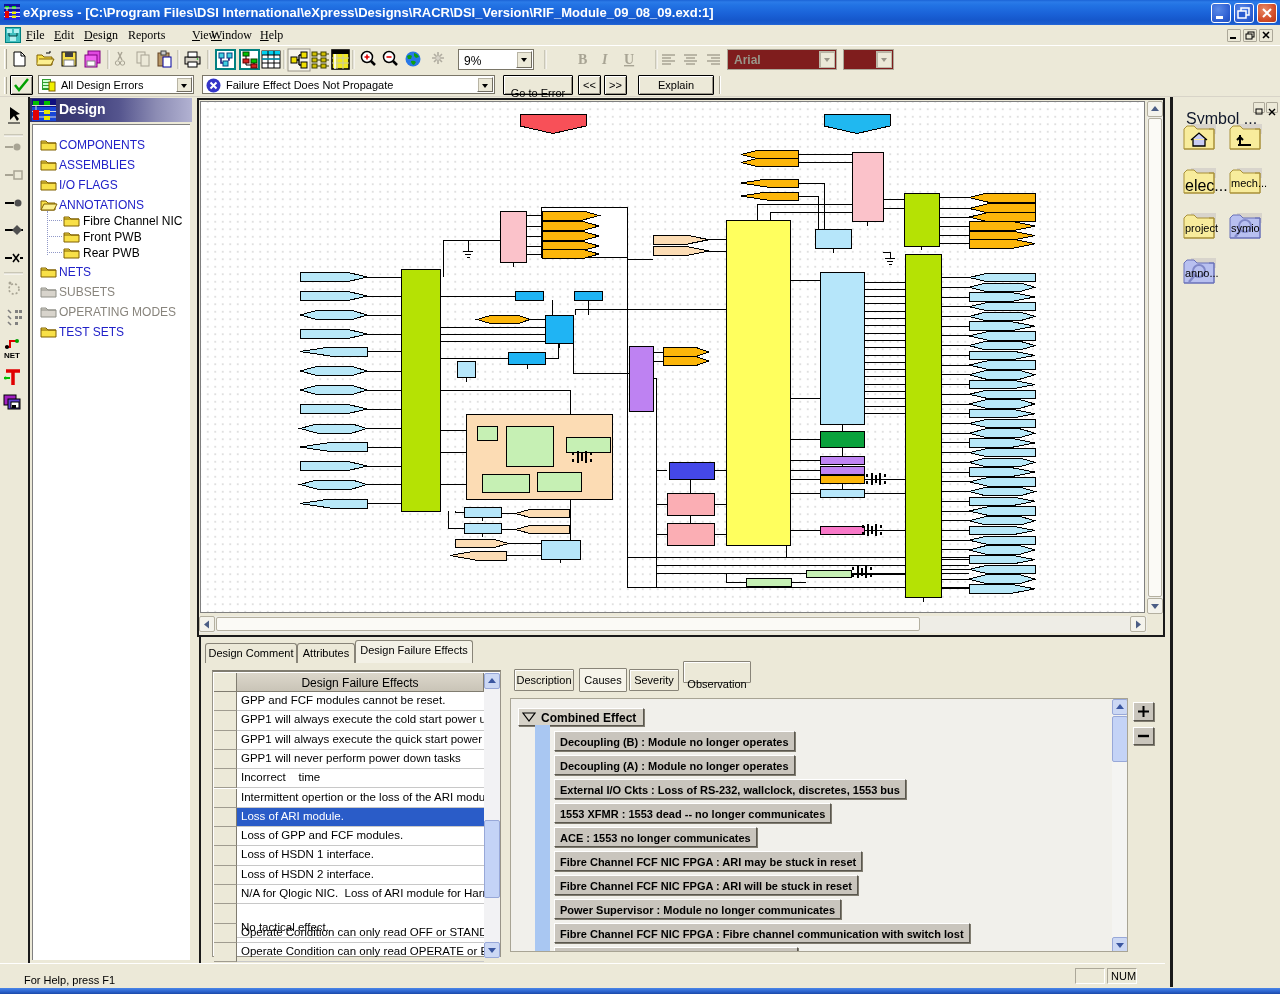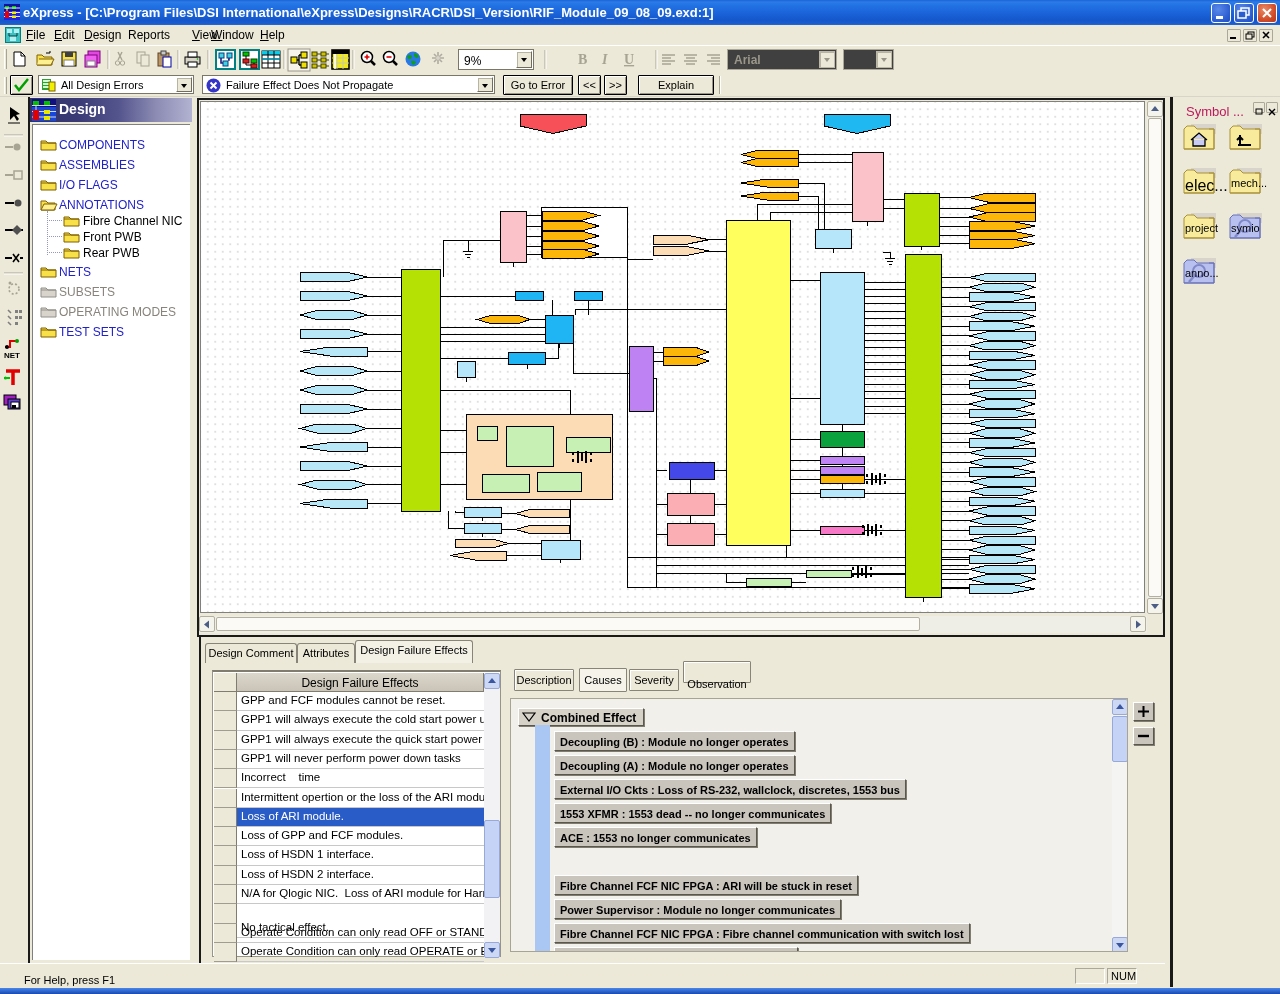--- a/index.html
+++ b/index.html
@@ -13,34 +13,34 @@
   color:#fff; font-weight:bold; font-size:13px; }
 #titlebar .ttext { position:absolute; left:23px; top:5px; white-space:nowrap; letter-spacing:0px; }
 .winbtn { position:absolute; top:3px; width:20px; height:20px; border-radius:3px; border:1px solid #fff; }
 #btnmin { left:1211px; background:radial-gradient(circle at 35% 30%, #5a8ae8, #2b5cd0 70%, #2150b8); }
 #btnmax { left:1234px; background:radial-gradient(circle at 35% 30%, #5a8ae8, #2b5cd0 70%, #2150b8); }
 #btncls { left:1257px; background:radial-gradient(circle at 35% 30%, #e88a66, #d34e2a 60%, #b83818); }
 .winbtn svg { position:absolute; left:0; top:0; }
 
 
 #menubar { left:0; top:25px; width:1280px; height:21px; background:#ece9d8; font-size:12px; border-bottom:1px solid #fff; }
-#menubar .mi { position:absolute; top:3px; }
+#menubar .mi { position:absolute; top:3px;font-family:Liberation Serif, serif; }
 .u { text-decoration:underline; }
 .mdibtn { position:absolute; top:4px; width:14px; height:13px; background:#ece9d8; border:1px solid #aca899; border-radius:1px; }
 
 
 #toolbar1 { left:0; top:46px; width:1280px; height:28px; background:#ece9d8; }
 #toolbar2 { left:0; top:74px; width:1280px; height:23px; background:#ece9d8; border-bottom:1px solid #d8d4c8; }
 .grip { position:absolute; top:3px; width:3px; height:20px; border-left:1px solid #fff; border-right:1px solid #a8a494; }
 .tsep { position:absolute; top:4px; width:2px; height:19px; border-left:1px solid #a8a494; border-right:1px solid #fff; }
 .combo { position:absolute; background:#fff; border:1px solid #7a7668; font-size:11px; }
 .combo .arrowbtn { position:absolute; right:1px; top:1px; bottom:1px; width:16px;
   background:#ece9d8; border:1px solid #fff; border-right-color:#706c60; border-bottom-color:#706c60; box-shadow:1px 1px 0 #b8b4a4 inset; }
 .combo .arrowbtn:after { content:""; position:absolute; left:4px; top:6px; border:3.5px solid transparent; border-top:4.5px solid #000; }
-.gcombo { background:#404040; border:1px solid #aca899; color:#9a9689; }
+.gcombo { background:#7f1d1d; border:1px solid #aca899; color:#9a9689; }
 .gcombo .arrowbtn { background:#ece9d8; border:1px solid #bcb8a8; }
 .gcombo .arrowbtn:after { border-top-color:#9a9689; }
 .btn { position:absolute; background:#ece9d8; border:1px solid #000; border-radius:1px; font-size:11px; text-align:center;
   box-shadow:inset 1px 1px 0 #fff, inset -1px -1px 0 #9a9689; }
 
 
 #leftbar { left:0; top:97px; width:28px; height:870px; background:#ece9d8; }
 
 
 #designpanel { left:28px; top:97px; width:164px; height:866px; background:#ece9d8; border-left:2px solid #1a1a1a; }
@@ -62,21 +62,21 @@
 
 #bottompanel { left:199px; top:637px; width:966px; height:326px; background:#ece9d8; border-left:2px solid #1a1a1a; }
 .tab { position:absolute; background:#ece9d8; border:1px solid #888478; border-bottom:none; border-radius:3px 3px 0 0; font-size:11px; text-align:center; padding-top:3px; }
 #failList { position:absolute; left:11px; top:33px; width:289px; height:287px; border:1px solid #989488; border-top:2px solid #807c70; background:#fff; font-size:12px; }
 .flrow { position:absolute; left:24px; width:247px; height:19.3px; border-bottom:1px solid #c8c8c8; padding:2px 0 0 4px; white-space:nowrap; overflow:hidden; font-size:11.5px; }
 .flgut { position:absolute; left:1px; width:23px; height:19.3px; background:#ece9d8; border-right:1px solid #807c70; border-bottom:1px solid #a09c90; }
 .causebtn { position:absolute; height:20px; background:#c9c5bd; border:1px solid #fff; border-right-color:#5a574e; border-bottom-color:#5a574e; box-shadow:1px 1px 0 #807c70; font-size:11px; font-weight:bold; padding:4px 5px 0 5px; white-space:nowrap; }
 
 
 #symbolpanel { left:1174px; top:97px; width:106px; height:890px; background:#ece9d8; }
-#symbolpanel .stitle { position:absolute; left:12px; top:7px; color:#be185d; font-size:13px; }
+#symbolpanel .stitle { position:absolute; left:12px; top:13px; color:#0f172a; font-size:16px; }
 #sep-line { left:1170px; top:97px; width:3px; height:890px; background:#1a1a1a; }
 
 
 #statusbar { left:0; top:963px; width:1165px; height:24px; background:#ece9d8; border-top:1px solid #fff; font-size:11px; }
 #bluestrip { left:0; top:988px; width:1280px; height:6px; background:linear-gradient(#4a86e8,#2a62cc 60%,#1b49a8); }
 </style>
 </head>
 <body>
 
 <div class="abs" id="titlebar">
@@ -311,21 +311,21 @@
     <div class="arrowbtn"></div>
   </div>
   <div class="combo" style="left:202px;top:1px;width:293px;height:19px;">
     <svg style="position:absolute;left:3px;top:2px" width="15" height="15">
         <circle cx="7.5" cy="7.5" r="7" fill="#3434c8"></circle>
         <path d="M4.5 4.5 L10.5 10.5 M10.5 4.5 L4.5 10.5" stroke="#fff" stroke-width="2"></path>
       </svg>
     <span style="position:absolute;left:23px;top:3px;color:#000">Failure Effect Does Not Propagate</span>
     <div class="arrowbtn"></div>
   </div>
-  <div class="btn" style="left:503px;top:1px;width:70px;height:20px;padding-top:3px;">Go to Error</div>
+  <div class="btn" style="left:503px;top:1px;width:70px;height:20px;padding-top:11px;">Go to Error</div>
   <div class="btn" style="left:578px;top:1px;width:23px;height:20px;padding-top:3px;">&lt;&lt;</div>
   <div class="btn" style="left:604px;top:1px;width:23px;height:20px;padding-top:3px;">&gt;&gt;</div>
   <div class="btn" style="left:638px;top:1px;width:76px;height:20px;padding-top:3px;">Explain</div>
   <div class="tsep" style="left:719px;top:2px;height:18px"></div>
 </div>
 
 <div class="abs" id="leftbar">
     <svg style="position:absolute;left:0;top:0" width="28" height="420">
       <g transform="translate(7,10)">
         <path d="M3 0 L3 13 L7 9 L10 14 L12 12 L9 8 L13 7 Z" fill="#000"></path>
@@ -839,20 +839,21 @@
       <div style="position:absolute;left:7px;top:9px;width:126px;height:18px;white-space:nowrap;background:#d6d2c8;border:1px solid #fff;border-right-color:#5a574e;border-bottom-color:#5a574e;box-shadow:1px 1px 0 #807c70;font-size:12px;font-weight:bold;padding:2px 0 0 22px">Combined Effect</div>
       <svg style="position:absolute;left:11px;top:13px" width="14" height="11">
         <path d="M1 1 H13 L7 9 Z" fill="none" stroke="#000" stroke-width="1.2"></path>
       </svg>
       <div style="position:absolute;left:24px;top:26px;width:15px;height:228px;background:#a9c7f2"></div>
       <div class="causebtn" style="left:43px;top:32px">Decoupling (B) : Module no longer operates</div>
       <div class="causebtn" style="left:43px;top:56px">Decoupling (A) : Module no longer operates</div>
       <div class="causebtn" style="left:43px;top:80px">External I/O Ckts : Loss of RS-232, wallclock, discretes, 1553 bus</div>
       <div class="causebtn" style="left:43px;top:104px">1553 XFMR : 1553 dead -- no longer communicates</div>
       <div class="causebtn" style="left:43px;top:128px">ACE : 1553 no longer communicates</div>
+      <div class="causebtn" style="left:43px;top:152px">Fibre Channel FCF NIC FPGA : ARI may be stuck in reset</div>
       <div class="causebtn" style="left:43px;top:176px">Fibre Channel FCF NIC FPGA : ARI will be stuck in reset</div>
       <div class="causebtn" style="left:43px;top:200px">Power Supervisor : Module no longer communicates</div>
       <div class="causebtn" style="left:43px;top:224px">Fibre Channel FCF NIC FPGA : Fibre channel communication with switch lost</div>
       <div class="causebtn" style="left:43px;top:248px">SRAM : Fibre Channel communication faults</div>
       <div style="position:absolute;left:601px;top:0;width:16px;height:254px;background:#f4f4f2"></div>
       <div class="sbtn" style="left:601px;top:0px;width:16px;height:16px;background:#ccd8f4;border-color:#98a8d8"><svg width="14" height="14">
           <path d="M7 4 L11 9 H3 Z" fill="#3a56a0"></path>
         </svg></div>
       <div class="sbtn" style="left:601px;top:238px;width:16px;height:16px;background:#ccd8f4;border-color:#98a8d8"><svg width="14" height="14">
           <path d="M7 10 L11 5 H3 Z" fill="#3a56a0"></path>

